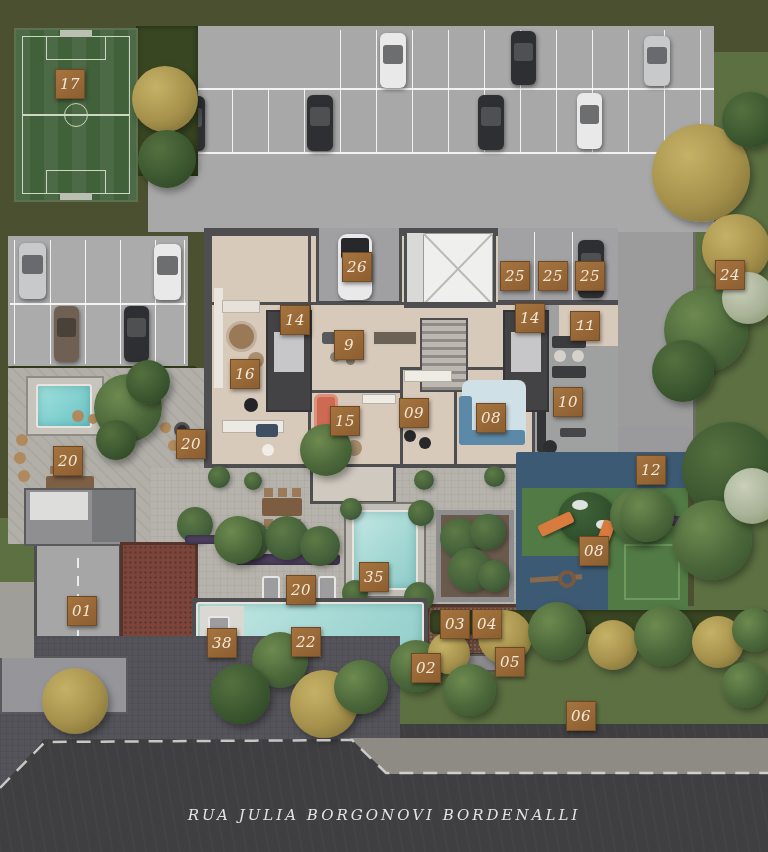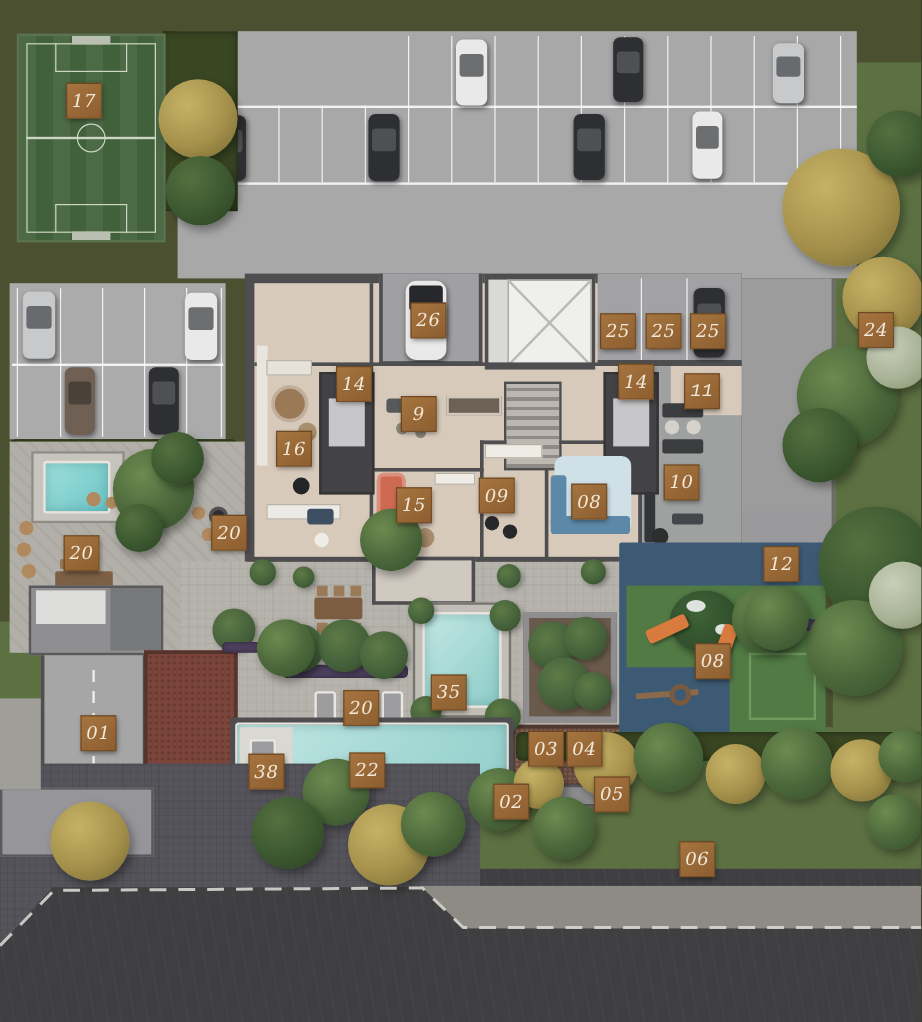--- a/index.html
+++ b/index.html
@@ -344,20 +344,21 @@
   <div class="tree" style="left:94px;top:374px;width:68px;height:68px;"></div>
   <div class="tree dark" style="left:126px;top:360px;width:44px;height:44px;"></div>
   <div class="tree dark" style="left:96px;top:420px;width:40px;height:40px;"></div>
   <div class="tree" style="left:300px;top:424px;width:52px;height:52px;"></div>
   <div class="tree" style="left:214px;top:516px;width:48px;height:48px;"></div>
   <div class="tree" style="left:620px;top:488px;width:54px;height:54px;"></div>
   <div class="tree dark" style="left:210px;top:664px;width:60px;height:60px;"></div>
   <div class="tree" style="left:334px;top:660px;width:54px;height:54px;"></div>
   <div class="tree" style="left:444px;top:664px;width:52px;height:52px;"></div>
 
+  <div class="street-label">RUA JULIA BORGONOVI BORDENALLI</div>
 
   <div id="markers-layer" style="left:0;top:0;width:768px;height:852px;pointer-events:none;">
       <div class="marker" style="left: 82px; top: 611px; pointer-events: auto;">
         <span>01</span>
       </div>
       <div class="marker" style="left: 426px; top: 668px; pointer-events: auto;">
         <span>02</span>
       </div>
       <div class="marker" style="left: 455px; top: 624px; pointer-events: auto;">
         <span>03</span>

